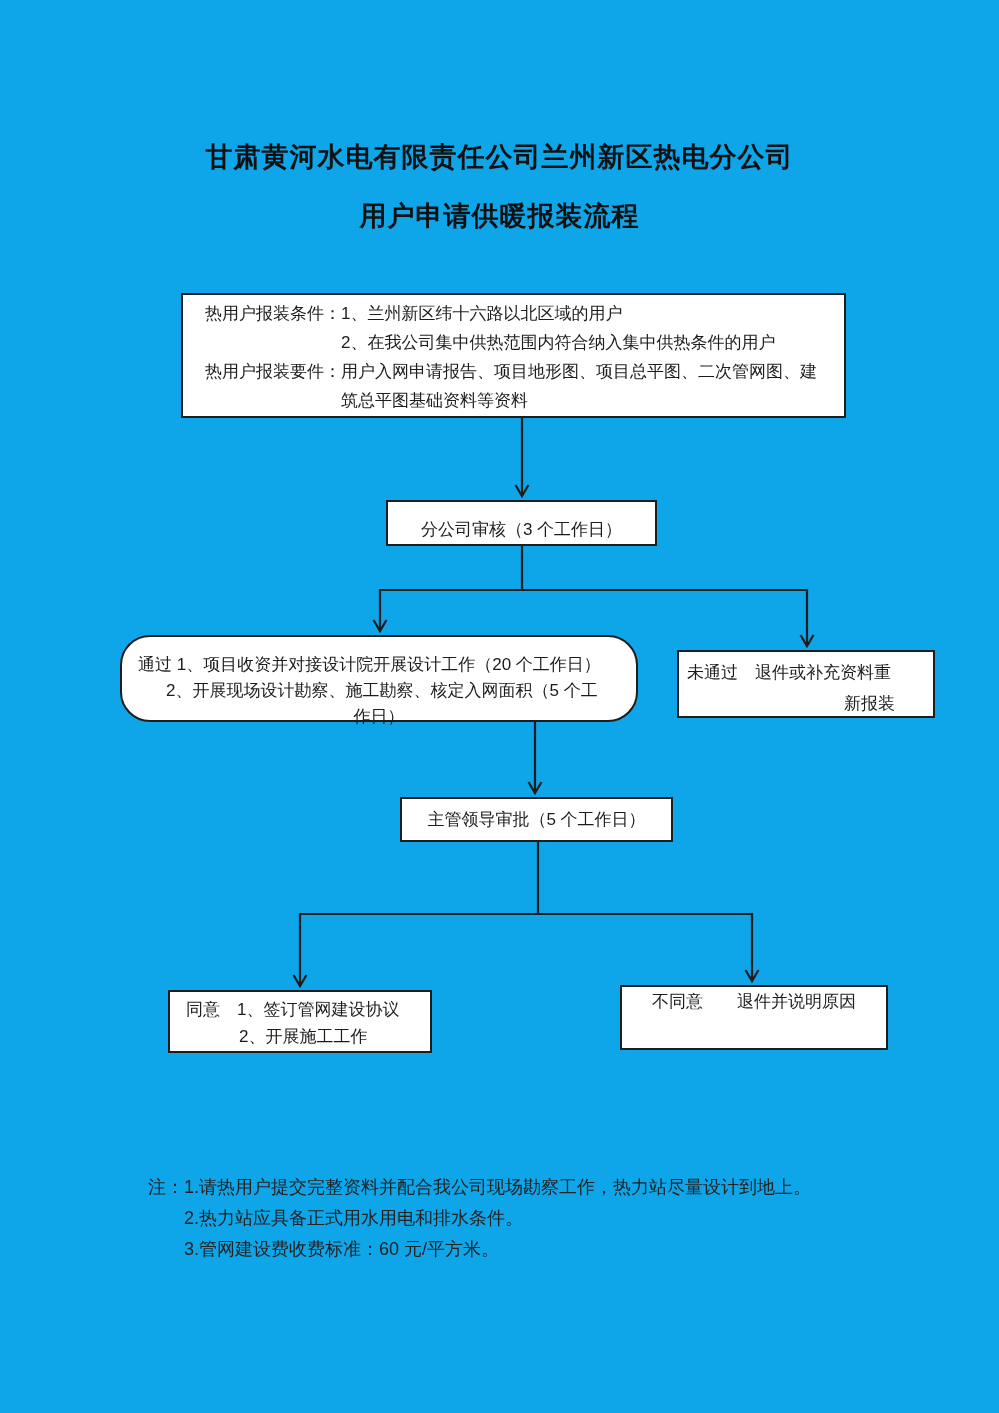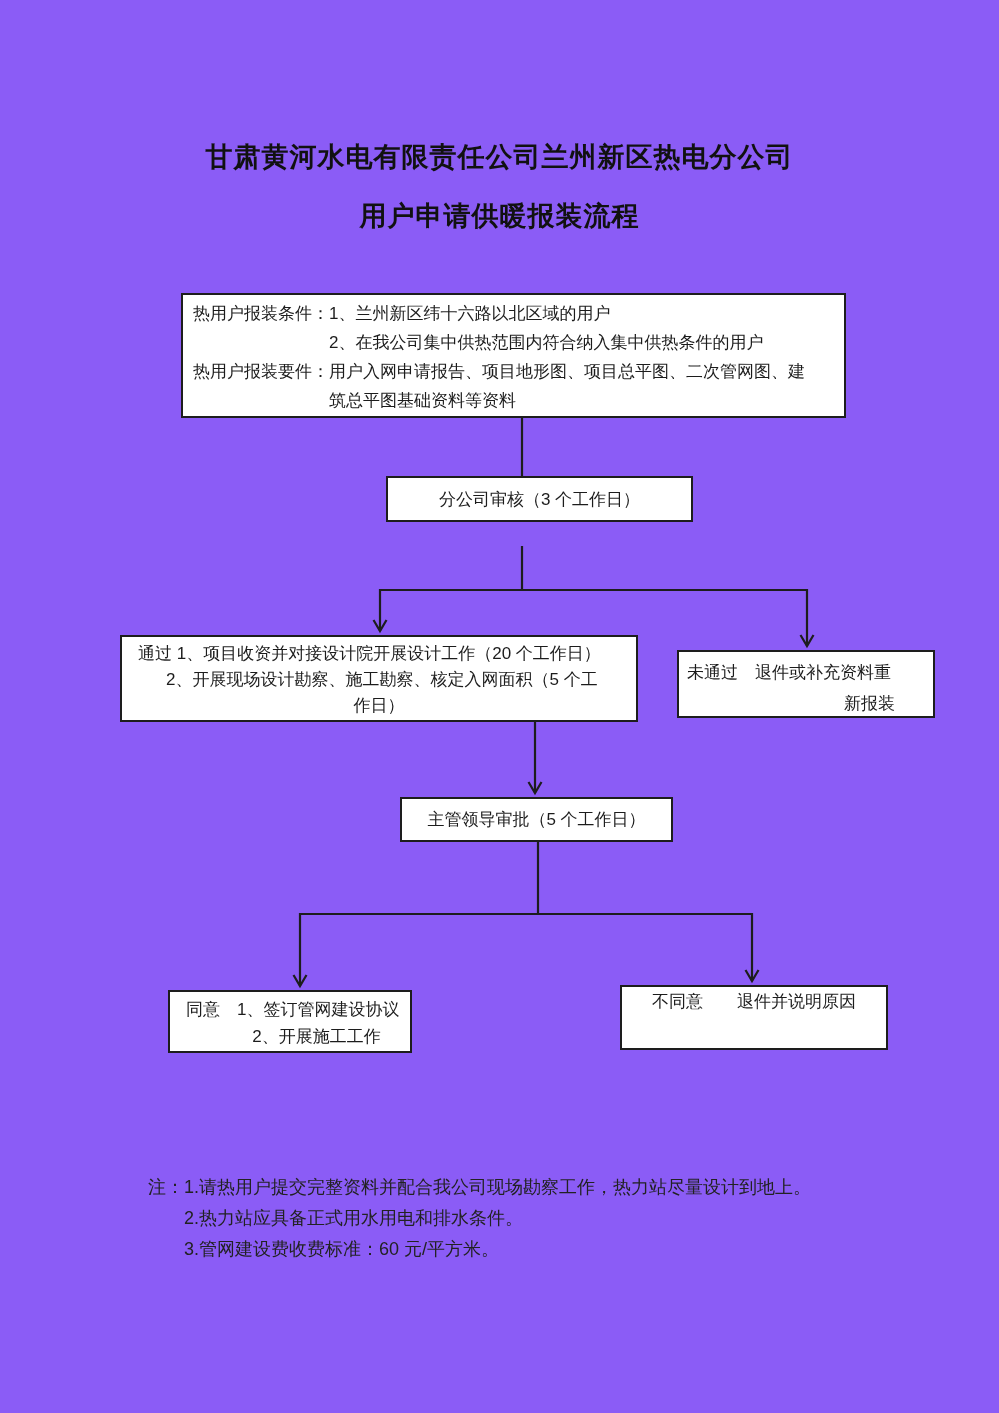--- a/index.html
+++ b/index.html
@@ -1,55 +1,55 @@
 <!DOCTYPE html>
 <html lang="zh"><head>
 <meta charset="utf-8">
 <style>
   html,body{margin:0;padding:0;background:#ffffff;}
   .page{
     position:relative;
     width:999px;height:1413px;
-    background:#8b5cf6;
+    background:#0ea5e9;
     font-family:"Liberation Sans", sans-serif;
     color:#1c1c1c;
     overflow:hidden;
   }
   .title{
     position:absolute;left:0;width:999px;
     text-align:center;font-weight:bold;font-size:27px;
     letter-spacing:1px;color:#111;
   }
   .title.t1{top:139px;}
   .title.t2{top:198px;}
   .connectors{position:absolute;left:0;top:0;width:999px;height:1413px;}
   .box{
     position:absolute;box-sizing:border-box;
     border:2px solid #1d1d1d;background:#ffffff;
     font-size:17px;line-height:29px;color:#1c1c1c;
     white-space:nowrap;
   }
   .box .bl{white-space:nowrap;}
   
-  .box.req{left:181px;top:293px;width:665px;height:125px;padding:4px 10px;}
+  .box.req{left:181px;top:293px;width:665px;height:125px;padding:4px 22px;}
   .box.req .ind{margin-left:136px;}
   
   .box.centerbox{display:flex;align-items:center;justify-content:center;}
-  .box.review{left:386px;top:476px;width:307px;height:46px;}
+  .box.review{left:386px;top:500px;width:271px;height:46px;align-items:flex-end;}
   .box.leader{left:400px;top:797px;width:273px;height:45px;}
   
-  .box.pass{left:120px;top:635px;width:518px;height:87px;padding:4px 16px;line-height:26px;}
+  .box.pass{left:120px;top:635px;width:518px;height:87px;padding:15px 16px;line-height:26px;border-radius:30px;}
   .box.pass .ind2{margin-left:28px;}
   .box.pass .cline{text-align:center;}
   
   .box.fail{left:677px;top:650px;width:258px;height:68px;padding:5px 8px;line-height:31px;}
   .box.fail .ind3{margin-left:157px;}
   
-  .box.agree{left:168px;top:990px;width:244px;height:63px;padding:4px 16px;line-height:27px;}
-  .box.agree .ind4{margin-left:53px;text-align:center;}
+  .box.agree{left:168px;top:990px;width:264px;height:63px;padding:4px 16px;line-height:27px;}
+  .box.agree .ind4{margin-left:53px;}
   
   .box.disagree{left:620px;top:985px;width:268px;height:65px;padding:0 0;}
   .box.disagree .cline{text-align:center;}
   
   .notes{
     position:absolute;left:148px;top:1172px;width:720px;
     display:flex;font-size:18px;line-height:31px;color:#222;
   }
   .notes .notes-label{flex:0 0 36px;white-space:nowrap;}
   .notes .notes-lines{white-space:nowrap;}

